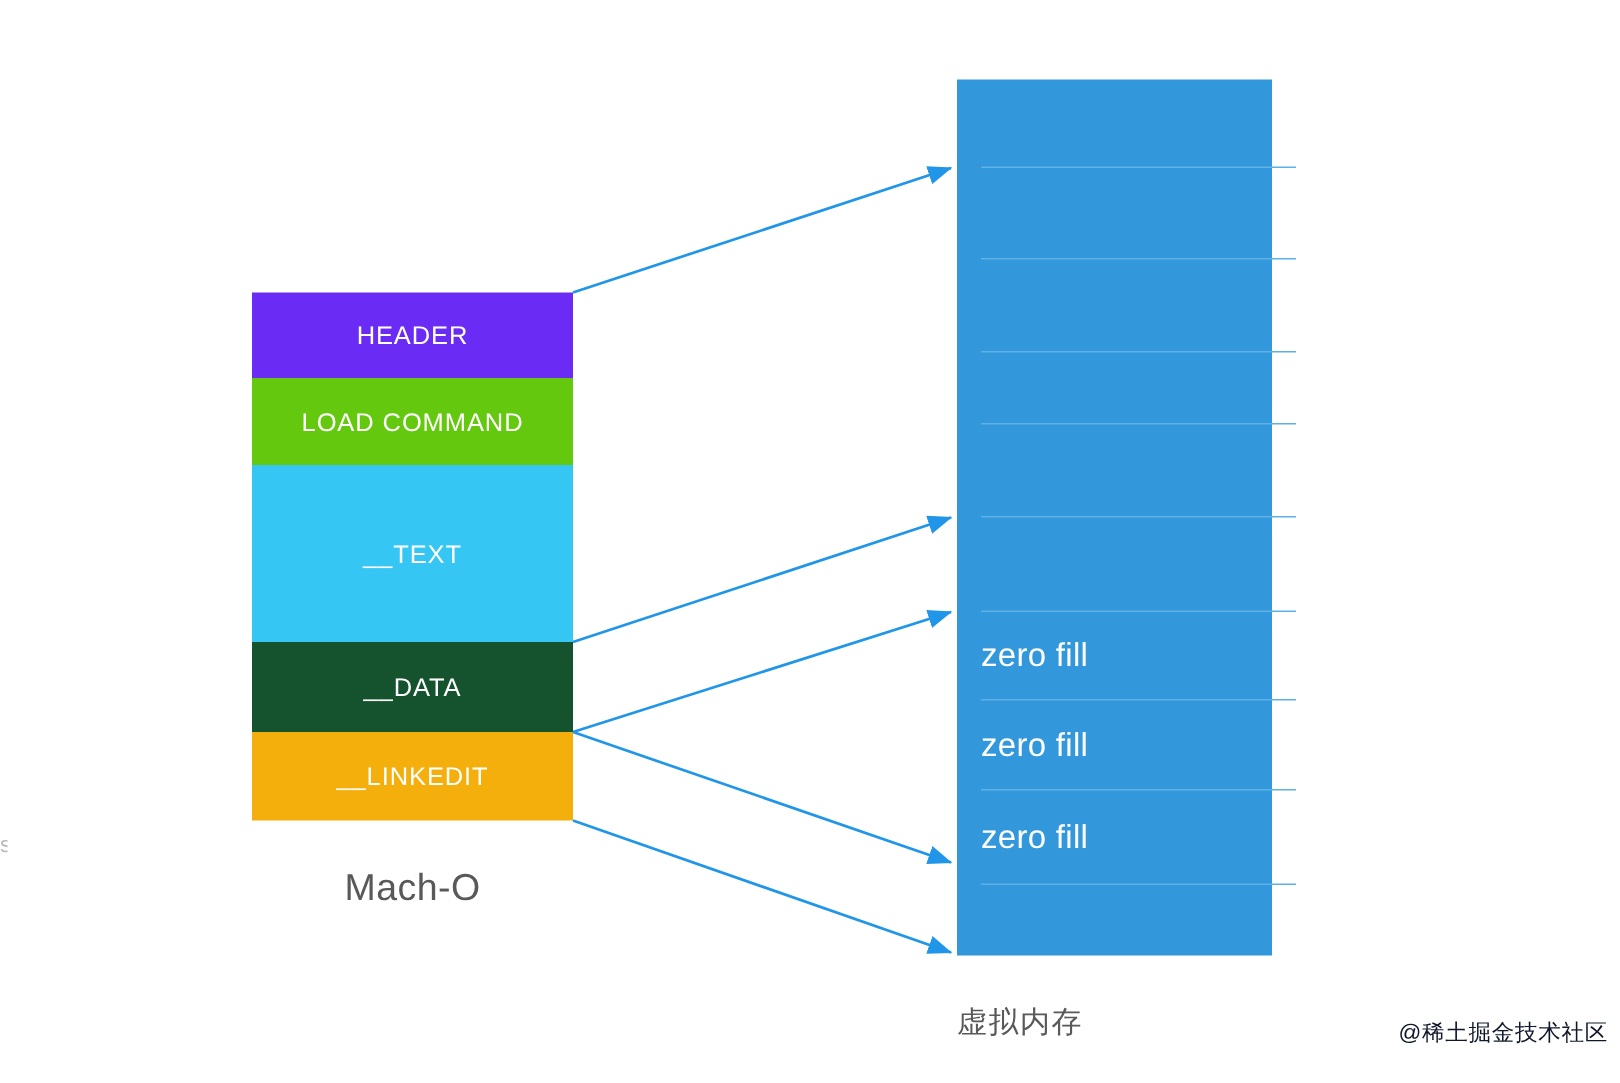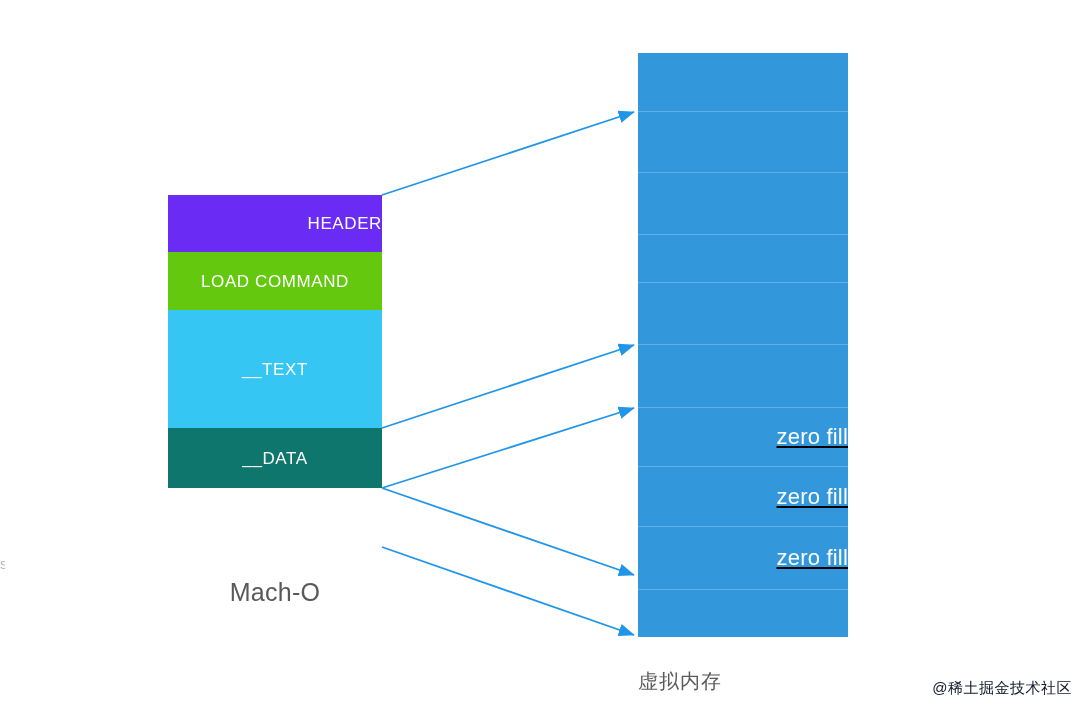--- a/index.html
+++ b/index.html
@@ -68,28 +68,27 @@
   .vm-block {
     position: absolute;
     left: 638px;
     top: 53px;
     width: 210px;
     height: 584px;
     background: #3398DB;
   }
   .vm-row {
     position: absolute;
-    left: 0;
+    left: 16px;
     width: 100%;
     box-sizing: border-box;
     display: flex;
     align-items: center;
-    justify-content: flex-end;
+    justify-content: flex-start;
     border-bottom: 1.5px solid #5FB0E4;
-    text-decoration: underline;
   }
   .vm-row:last-child { border-bottom: none; }
   .vm-row-label {
     font-size: 22px;
     color: #ffffff;
     letter-spacing: 0.2px;
     line-height: 1;
     white-space: nowrap;
   }
 
@@ -133,31 +132,34 @@
     overflow: hidden;
     width: 5px;
   }
 </style>
 </head>
 <body>
 
 <div id="canvas">
 
   <div class="macho-stack">
-      <div class="seg seg-header" style="top: 0px; height: 57px; background: rgb(106, 43, 245); justify-content: flex-end;">
+      <div class="seg seg-header" style="top: 0px; height: 57px; background: rgb(106, 43, 245);">
         <span class="seg-label">HEADER</span>
       </div>
       <div class="seg seg-loadcmd" style="top: 57px; height: 58px; background: rgb(100, 200, 15);">
         <span class="seg-label">LOAD COMMAND</span>
       </div>
       <div class="seg seg-text" style="top: 115px; height: 118px; background: rgb(53, 198, 244);">
         <span class="seg-label">__TEXT</span>
       </div>
-      <div class="seg seg-data" style="top: 233px; height: 60px; background: #0f766e;">
+      <div class="seg seg-data" style="top: 233px; height: 60px; background: #14532d;">
         <span class="seg-label">__DATA</span>
+      </div>
+      <div class="seg seg-linkedit" style="top: 293px; height: 59px; background: rgb(245, 175, 12);">
+        <span class="seg-label">__LINKEDIT</span>
       </div>
     </div>
 
   <div class="vm-block" style="background: rgb(51, 152, 219);">
       <div class="vm-row" style="top: 0px; height: 59px; border-bottom-color: rgb(95, 176, 228);">
         <span class="vm-row-label"></span>
       </div>
       <div class="vm-row" style="top: 59px; height: 61px; border-bottom-color: rgb(95, 176, 228);">
         <span class="vm-row-label"></span>
       </div>

